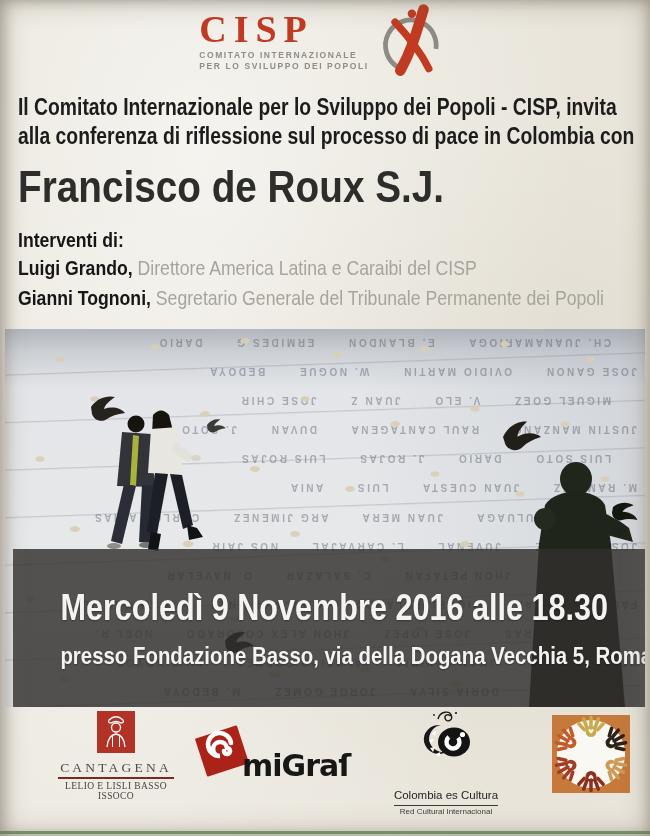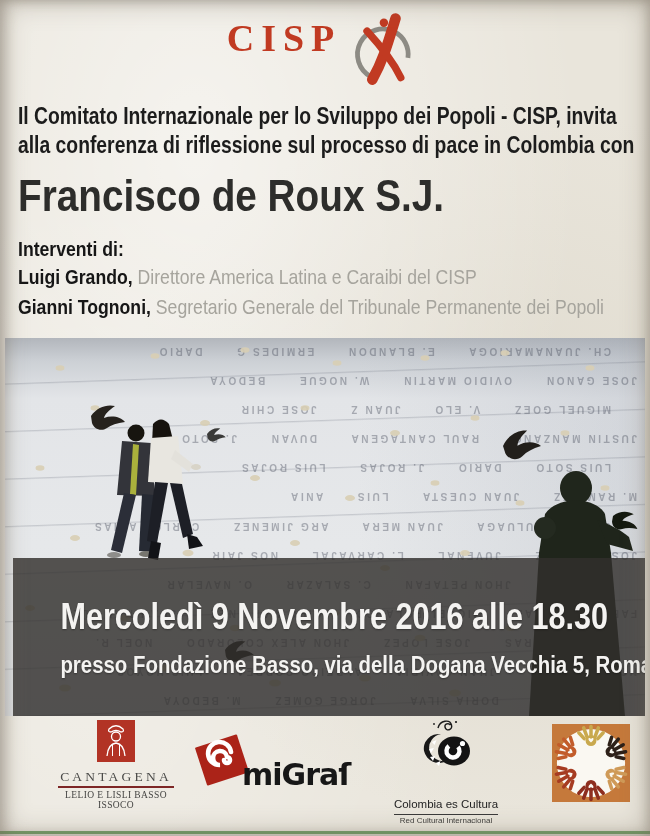--- a/index.html
+++ b/index.html
@@ -10,21 +10,21 @@
     background-image:
       radial-gradient(ellipse at 30% 18%, rgba(255,255,255,0.55), transparent 60%),
       radial-gradient(ellipse at 78% 55%, rgba(213,207,192,0.45), transparent 55%),
       radial-gradient(ellipse at 15% 80%, rgba(255,255,255,0.35), transparent 50%);
   }
   .poster::after{
     content:"";position:absolute;inset:0;pointer-events:none;z-index:60;
     box-shadow:inset 0 0 28px rgba(110,100,85,0.45), inset 6px 0 12px rgba(120,110,95,0.30), inset -4px 0 10px rgba(120,110,95,0.22);
   }
   
-  .cisp-logo{display:flex;justify-content:center;align-items:flex-start;gap:8px;padding-top:10px;height:82px;}
+  .cisp-logo{display:flex;justify-content:center;align-items:flex-start;gap:8px;padding-top:1px;height:82px;}
   .cisp-text{margin-top:10px;text-align:left;}
   .cisp-word{font-family:"Liberation Serif",serif;font-weight:bold;font-size:38px;line-height:36px;letter-spacing:7px;color:#c13a22;}
   .cisp-sub{margin-top:3px;font-size:8.5px;letter-spacing:1.6px;color:#8f8d85;line-height:11px;font-weight:bold;}
   
   .condl{display:block;transform:scaleX(0.84);transform-origin:0 50%;white-space:nowrap;}
   .intro{margin:10px 0 0 18px;font-size:23px;font-weight:bold;line-height:29px;color:#1c1c1c;}
   .title{margin:12px 0 0 18px;font-size:44px;line-height:48px;font-weight:bold;color:#2d2d2b;
          transform:scaleX(0.88);transform-origin:0 50%;white-space:nowrap;}
   .speakers{margin:16px 0 16px 18px;font-size:21px;line-height:30px;color:#161616;}
   .speakers .head{font-weight:bold;line-height:26px;}
@@ -67,20 +67,24 @@
   .bottom-line{position:absolute;left:0;right:0;bottom:2px;height:3px;background:#74a369;z-index:55;}
 </style>
 </head>
 <body>
 
 <div class="poster">
 
   <div class="cisp-logo">
     <div class="cisp-text">
       <div class="cisp-word">CISP</div>
+      <div class="cisp-sub">
+        <div>COMITATO INTERNAZIONALE</div>
+        <div>PER LO SVILUPPO DEI POPOLI</div>
+      </div>
     </div>
     <svg width="74" height="76" viewBox="0 0 70 72">
       <circle cx="32" cy="42" r="24" fill="none" stroke="#8d8b84" stroke-width="4.5" stroke-dasharray="104 47" transform="rotate(118 32 42)"></circle>
       <path d="M22,66 C32,48 36,34 44,8" fill="none" stroke="#c13a22" stroke-width="10" stroke-linecap="round"></path>
       <path d="M49,64 C40,46 28,32 17,20" fill="none" stroke="#c13a22" stroke-width="7" stroke-linecap="round"></path>
       <circle cx="33" cy="12" r="4" fill="#c13a22"></circle>
     </svg>
   </div>
 
   <div class="intro">

